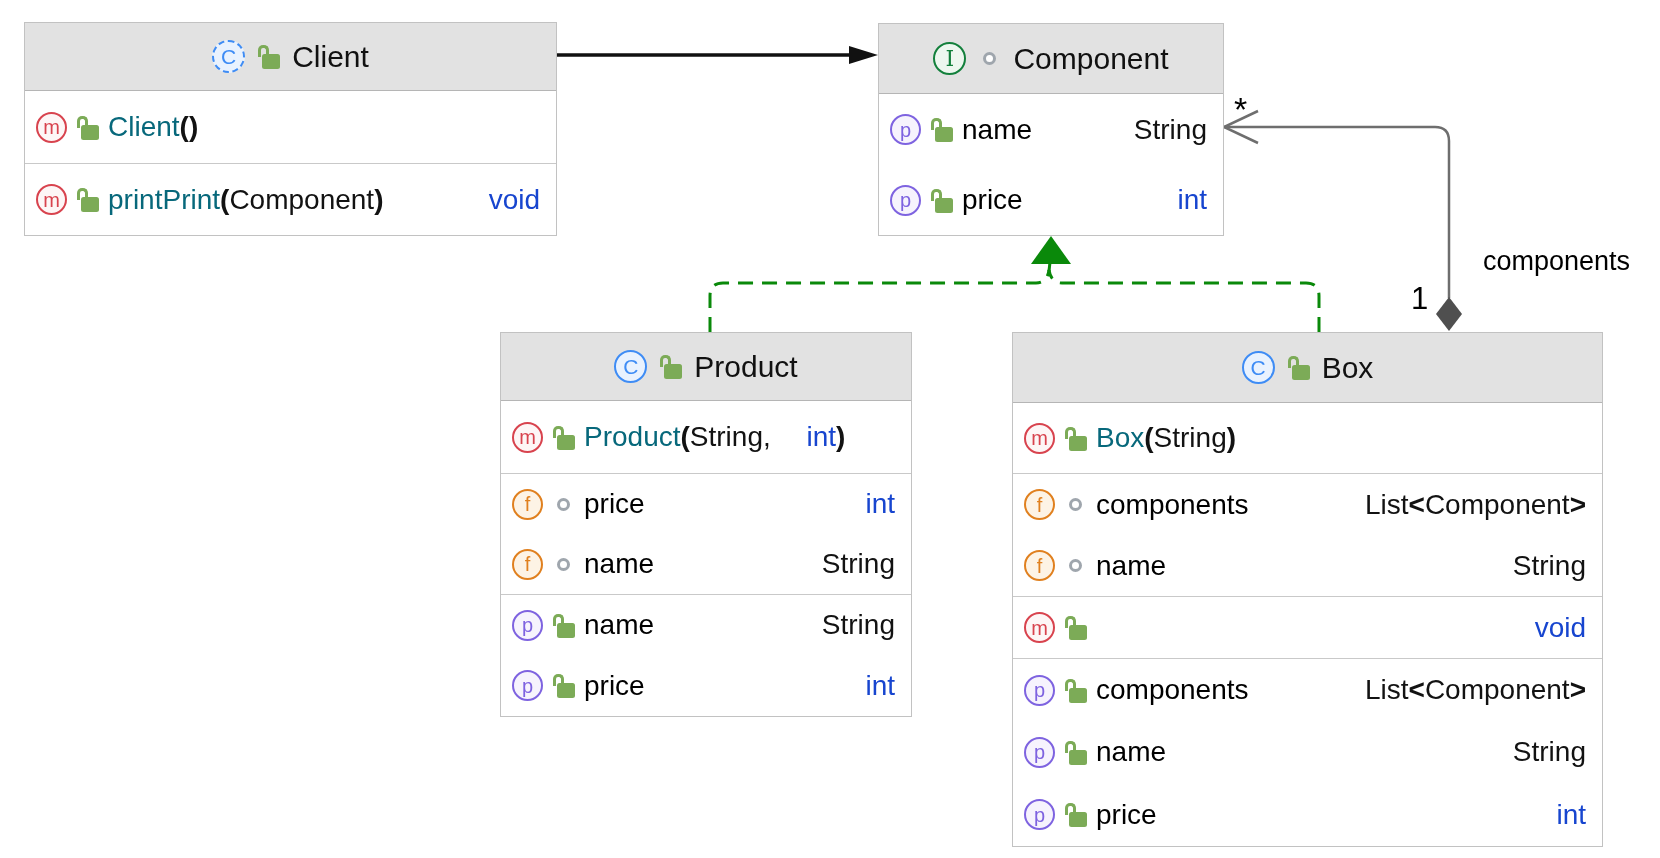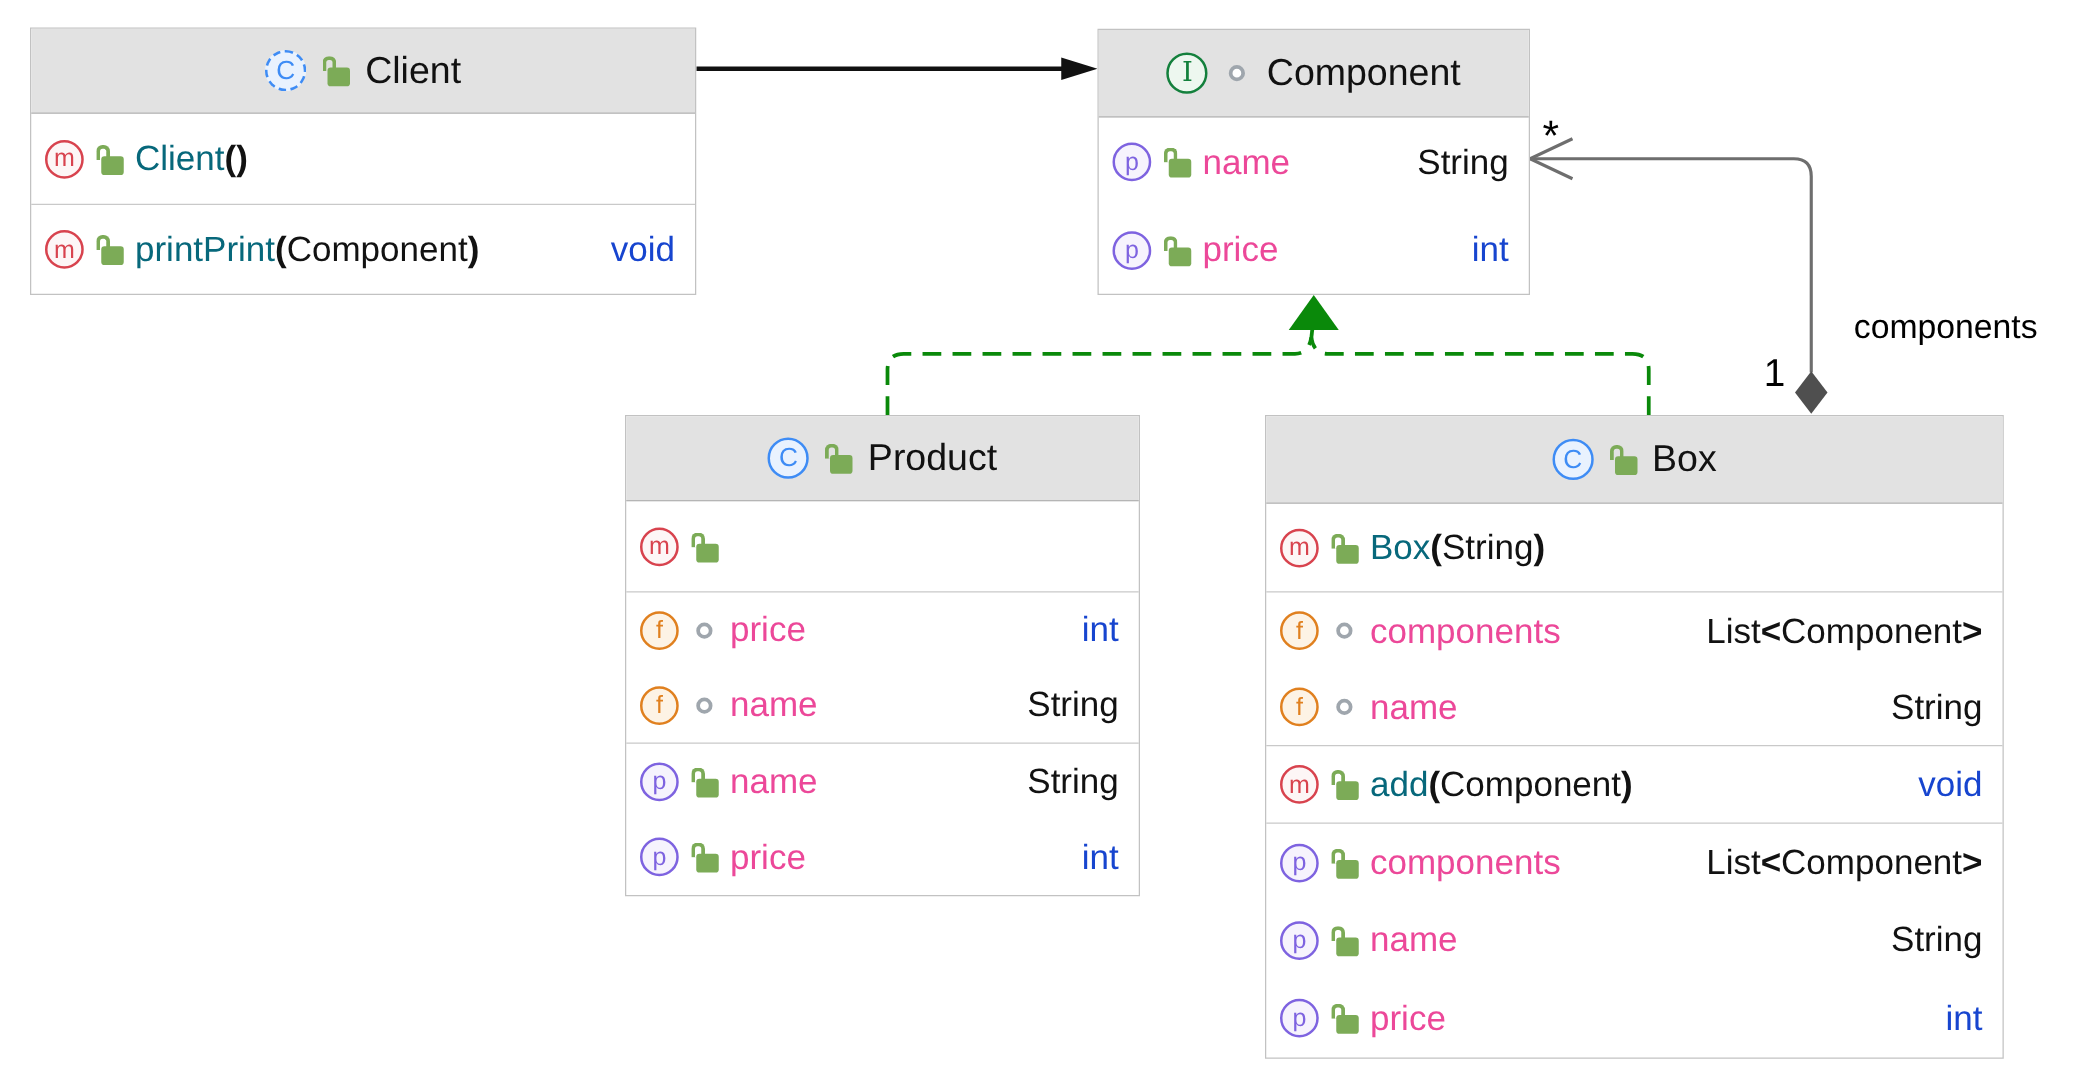--- a/index.html
+++ b/index.html
@@ -47,21 +47,21 @@
   .vis-circle{
     width:13px;height:13px;border:3px solid #9fa6ad;border-radius:50%;
     box-sizing:border-box;flex:none;margin:0 5px;background:#fff;
   }
   .m-sig{white-space:pre;font-size:28px;}
   .m-type{margin-left:auto;white-space:pre;font-size:28px;}
   .seg{white-space:pre;font-size:28px;color:#121212;}
   .seg.kw{color:#1745cf;margin-left:28px;}
   .seg.b{font-weight:700;}
   .role-method{color:#07687b;}
-  .role-prop{color:#ec4899;}
+  .role-prop{color:#000000;}
   .edge-label{position:absolute;color:#000;line-height:1;z-index:3;}
   #label-star{left:1234px;top:92px;font-size:34px;}
   #label-one{left:1411px;top:283px;font-size:31px;}
   #label-components{left:1483px;top:248px;font-size:27px;}
 </style>
 </head>
 <body>
 
 <svg id="edges" viewBox="0 0 1660 858" xmlns="http://www.w3.org/2000/svg">
 
@@ -126,20 +126,21 @@
     <div class="class-box" style="left: 500px; top: 332px; width: 412px;">
       <div class="class-header" style="height: 68px;">
         <span class="badge badge-head badge-C">C</span>
         <span class="vis-lock"></span>
         <span class="class-title">Product</span>
       </div>
       <div class="class-section">
         <div class="member-row" style="height: 72px;">
           <span class="badge badge-row badge-m">m</span>
           <span class="vis-lock"></span>
+          <span class="m-sig"><span class="seg role-method">Product</span><span class="seg b">(</span><span class="seg">String, </span><span class="seg kw">int</span><span class="seg b">)</span></span>
         </div>
       </div>
       <div class="class-section">
         <div class="member-row" style="height: 60px;">
           <span class="badge badge-row badge-f">f</span>
           <span class="vis-circle"></span>
           <span class="m-sig"><span class="seg role-prop">price</span></span>
           <span class="m-type"><span class="seg kw">int</span></span>
         </div>
         <div class="member-row" style="height: 60px;">
@@ -188,21 +189,20 @@
           <span class="badge badge-row badge-f">f</span>
           <span class="vis-circle"></span>
           <span class="m-sig"><span class="seg role-prop">name</span></span>
           <span class="m-type"><span class="seg">String</span></span>
         </div>
       </div>
       <div class="class-section">
         <div class="member-row" style="height: 61px;">
           <span class="badge badge-row badge-m">m</span>
           <span class="vis-lock"></span>
-          <span class="m-sig"><span class="seg role-method">add</span><span class="seg b">(</span><span class="seg">Component</span><span class="seg b">)</span></span>
           <span class="m-type"><span class="seg kw">void</span></span>
         </div>
       </div>
       <div class="class-section">
         <div class="member-row" style="height: 62px;">
           <span class="badge badge-row badge-p">p</span>
           <span class="vis-lock"></span>
           <span class="m-sig"><span class="seg role-prop">components</span></span>
           <span class="m-type"><span class="seg">List</span><span class="seg b">&lt;</span><span class="seg">Component</span><span class="seg b">&gt;</span></span>
         </div>

